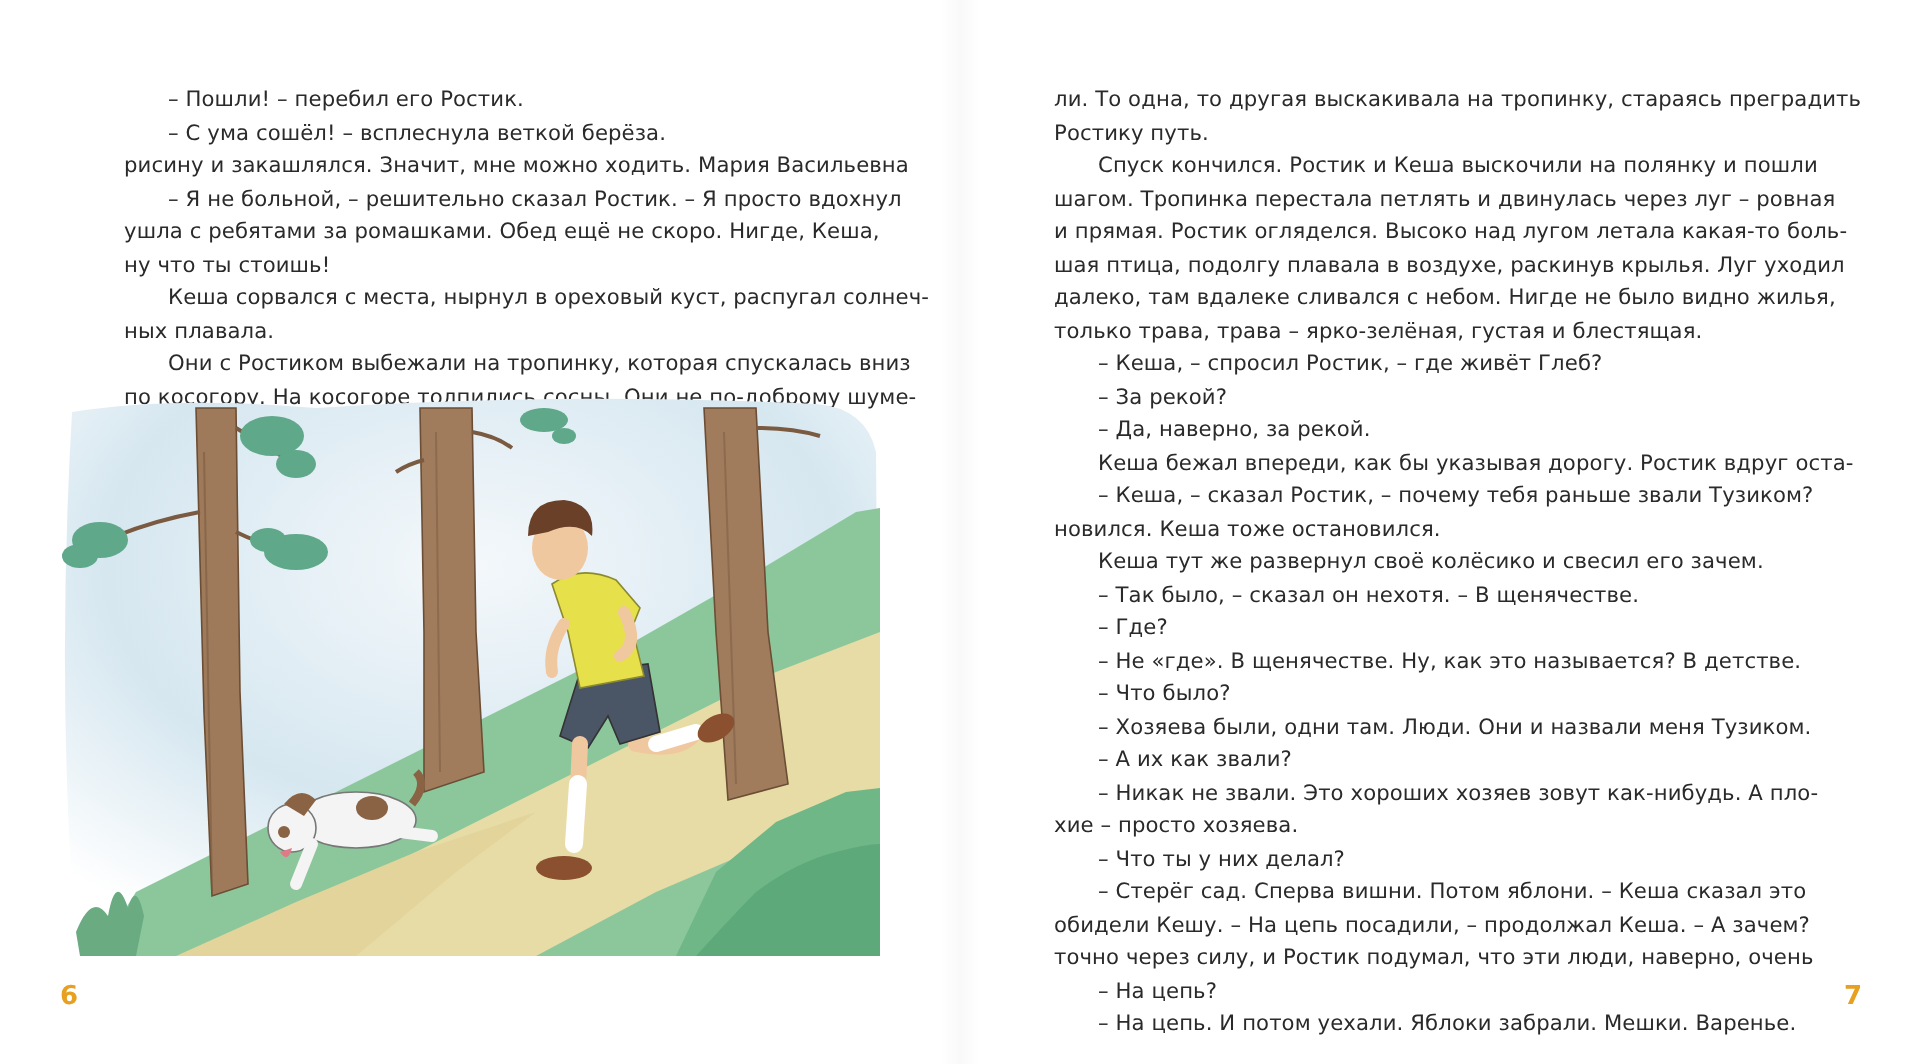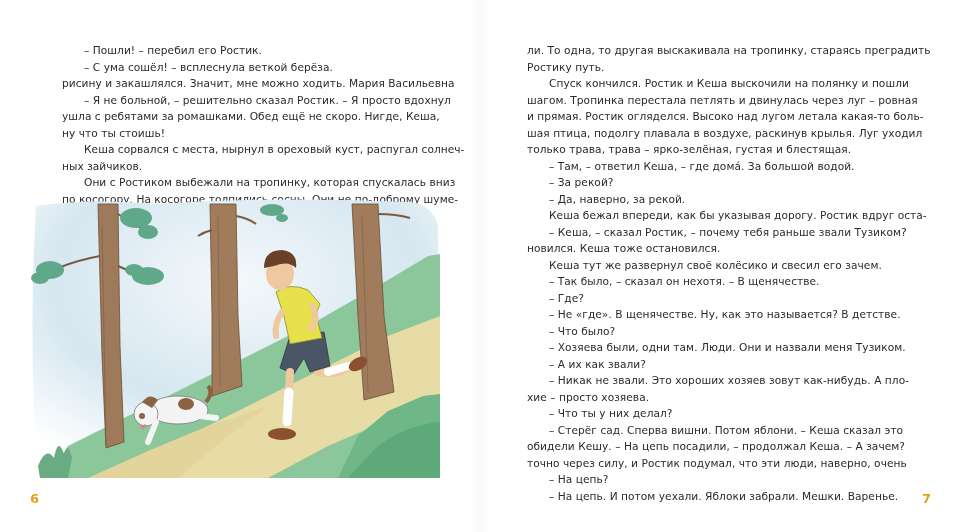--- a/index.html
+++ b/index.html
@@ -44,21 +44,21 @@
 
   <div class="page page-left">
     <div class="text-col col-left" id="left-col">
         <span class="line indent last">– Пошли! – перебил его Ростик.</span>
         <span class="line indent last">– С ума сошёл! – всплеснула веткой берёза.</span>
         <span class="line">рисину и закашлялся. Значит, мне можно ходить. Мария Васильевна</span>
         <span class="line indent">– Я не больной, – решительно сказал Ростик. – Я просто вдохнул</span>
         <span class="line">ушла с ребятами за ромашками. Обед ещё не скоро. Нигде, Кеша,</span>
         <span class="line last">ну что ты стоишь!</span>
         <span class="line indent">Кеша сорвался с места, нырнул в ореховый куст, распугал солнеч-</span>
-        <span class="line last">ных зайчиков.</span>
+        <span class="line last">ных плавала.</span>
         <span class="line indent">Они с Ростиком выбежали на тропинку, которая спускалась вниз</span>
         <span class="line">по косогору. На косогоре толпились сосны. Они не по-доброму шуме-</span>
       </div>
 
     <div class="illustration">
       <svg viewBox="0 0 414 282" preserveAspectRatio="none">
         <defs>
           <radialGradient id="skyg" cx="50%" cy="30%" r="75%">
             <stop offset="0%" stop-color="#f4f8fb"></stop>
             <stop offset="60%" stop-color="#d6e7f0"></stop>
@@ -150,22 +150,23 @@
     <div class="page-number pn-right" style="left:442px;">7</div>
   </div>
 
   <div class="text-col col-right" id="right-col">
       <span class="line">ли. То одна, то другая выскакивала на тропинку, стараясь преградить</span>
       <span class="line last">Ростику путь.</span>
       <span class="line indent">Спуск кончился. Ростик и Кеша выскочили на полянку и пошли</span>
       <span class="line">шагом. Тропинка перестала петлять и двинулась через луг – ровная</span>
       <span class="line">и прямая. Ростик огляделся. Высоко над лугом летала какая-то боль-</span>
       <span class="line">шая птица, подолгу плавала в воздухе, раскинув крылья. Луг уходил</span>
+      <span class="line">далеко, там вдалеке сливался с небом. Нигде не было видно жилья,</span>
       <span class="line last">только трава, трава – ярко-зелёная, густая и блестящая.</span>
-      <span class="line indent last">– Там, – ответил Кеша, – где домá. За большой водой.</span>
+      <span class="line indent last">– Кеша, – спросил Ростик, – где живёт Глеб?</span>
       <span class="line indent last">– За рекой?</span>
       <span class="line indent last">– Да, наверно, за рекой.</span>
       <span class="line indent">Кеша бежал впереди, как бы указывая дорогу. Ростик вдруг оста-</span>
       <span class="line indent last">– Кеша, – сказал Ростик, – почему тебя раньше звали Тузиком?</span>
       <span class="line last">новился. Кеша тоже остановился.</span>
       <span class="line indent last">Кеша тут же развернул своё колёсико и свесил его зачем.</span>
       <span class="line indent last">– Так было, – сказал он нехотя. – В щенячестве.</span>
       <span class="line indent last">– Где?</span>
       <span class="line indent last">– Не «где». В щенячестве. Ну, как это называется? В детстве.</span>
       <span class="line indent last">– Что было?</span>

